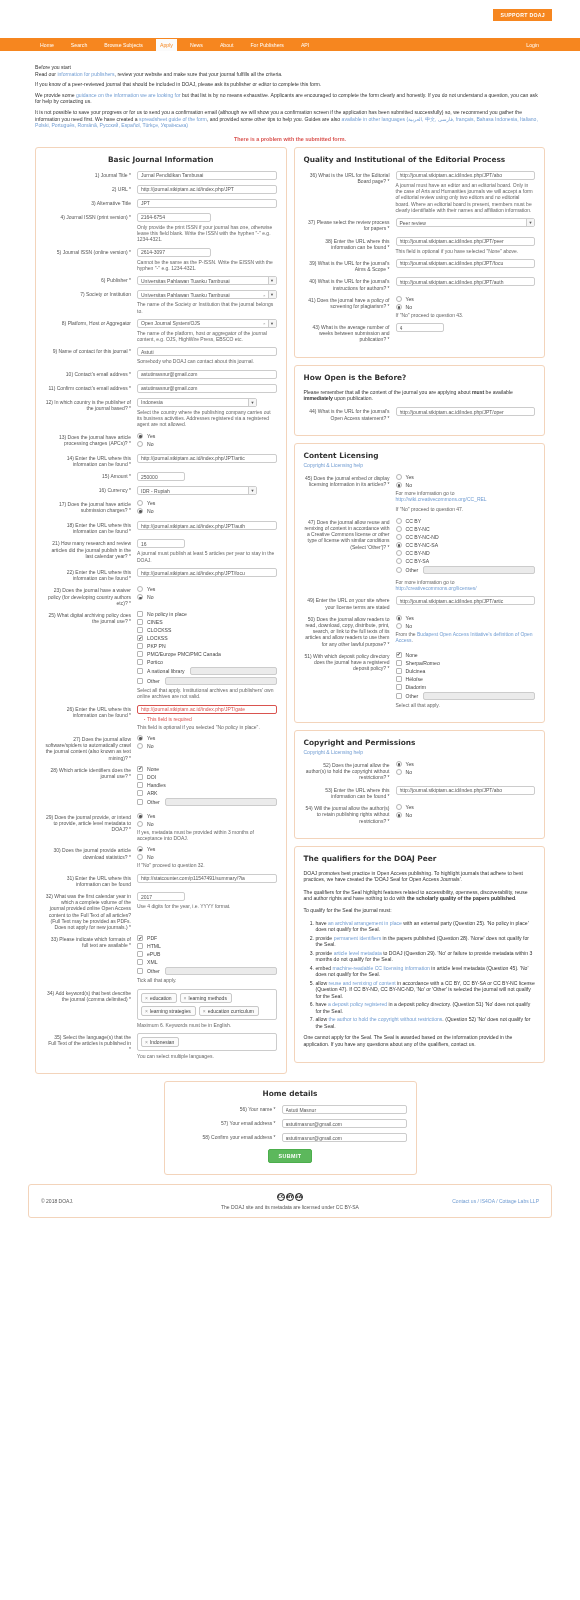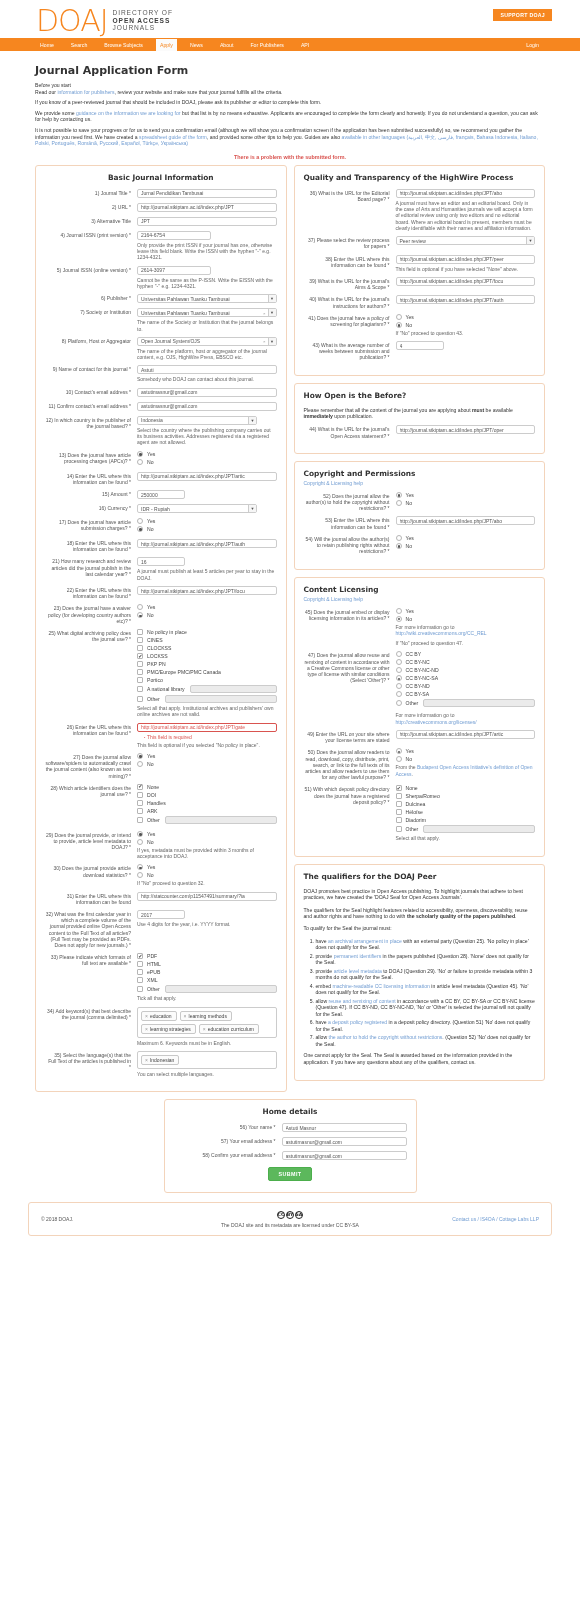--- a/index.html
+++ b/index.html
@@ -156,48 +156,39 @@
     border:1.1px solid #222; color:#222;
     font-size:4.6px; font-weight:bold; display:flex;
     align-items:center; justify-content:center;
     font-family:"DejaVu Sans", sans-serif;
   }
 </style>
 </head>
 <body>
 
 <div class="masthead">
-  <div class="logo-wrap">
-    <div class="logo-doaj">DOAJ</div>
-    <div class="logo-sub">
-      <div>DIRECTORY OF</div>
-      <div class="b">OPEN ACCESS</div>
-      <div>JOURNALS</div>
-    </div>
-  </div>
   <div class="support-btn">SUPPORT DOAJ</div>
 </div>
 
 <div class="navbar">
   <div class="nav-item">Home</div>
   <div class="nav-item">Search</div>
   <div class="nav-item">Browse Subjects</div>
   <div class="nav-item active">Apply</div>
   <div class="nav-item">News</div>
   <div class="nav-item">About</div>
   <div class="nav-item">For Publishers</div>
   <div class="nav-item">API</div>
   <div class="spacer"></div>
   <div class="nav-item">Login</div>
 </div>
 
 <div class="page">
 
   <div class="intro">
-    <h1 class="page-title">Journal Application Form</h1>
     <p>
       <span>Before you start</span><br>
       <span>Read our </span><a href="#">information for publishers</a><span>, review your website and make sure that your journal fulfills all the criteria.</span>
     </p>
     <p>If you know of a peer-reviewed journal that should be included in DOAJ, please ask its publisher or editor to complete this form.</p>
     <p>
       <span>We provide some </span><a href="#">guidance on the information we are looking for</a><span> but that list is by no means exhaustive. Applicants are encouraged to complete the form clearly and honestly. If you do not understand a question, you can ask for help by contacting us.</span>
     </p>
     <p>
       <span>It is not possible to save your progress or for us to send you a confirmation email (although we will show you a confirmation screen if the application has been submitted successfully) so, we recommend you gather the information you need first. We have created a </span><a href="#">spreadsheet guide of the form</a><span>, and provided some other tips to help you. Guides are also </span><a href="#">available in other languages</a><span style="color:#6f9bd1;"> (العربية, 中文, فارسی, français, Bahasa Indonesia, Italiano, Polski, Português, Română, Русский, Español, Türkçe, Українська)</span>
@@ -573,21 +564,21 @@
             <div class="hint">You can select multiple languages.</div>
           </div>
         </div>
 
       </div>
     </div>
 
     <div class="col">
 
       <div class="panel">
-        <div class="panel-title">Quality and Transparency of the HighWire Process</div>
+        <div class="panel-title">Quality and Institutional of the Editorial Process</div>
 
         <div class="fr">
           <div class="lab">36) What is the URL for the Editorial Board page? *</div>
           <div class="ctl">
             <input class="txt" value="http://journal.stkiptam.ac.id/index.php/JPT/abo" style="">
             <div class="hint">A journal must have an editor and an editorial board. Only in the case of Arts and Humanities journals we will accept a form of editorial review using only two editors and no editorial board. Where an editorial board is present, members must be clearly identifiable with their names and affiliation information.</div>
           </div>
         </div>
 
         <div class="fr">
@@ -644,58 +635,20 @@
         <div class="panel-note">
           <span>Please remember that all the content of the journal you are applying about </span><b>must</b><span> be available </span><b>immediately</b><span> upon publication.</span>
         </div>
         <div class="fr">
           <div class="lab">44) What is the URL for the journal's Open Access statement? *</div>
           <div class="ctl"><input class="txt" value="http://journal.stkiptam.ac.id/index.php/JPT/oper" style=""></div>
         </div>
       </div>
 
       <div class="panel">
-        <div class="panel-title">Copyright and Permissions</div>
-        <div class="panel-sublink"><a href="#">Copyright &amp; Licensing help</a></div>
-
-        <div class="fr">
-          <div class="lab">52) Does the journal allow the author(s) to hold the copyright without restrictions? *</div>
-          <div class="ctl">
-            <div class="opt">
-                <span class="mark radio on"></span>
-                <span>Yes</span>
-              </div>
-            <div class="opt">
-                <span class="mark radio"></span>
-                <span>No</span>
-              </div>
-          </div>
-        </div>
-
-        <div class="fr">
-          <div class="lab">53) Enter the URL where this information can be found *</div>
-          <div class="ctl"><input class="txt" value="http://journal.stkiptam.ac.id/index.php/JPT/abo" style=""></div>
-        </div>
-
-        <div class="fr">
-          <div class="lab">54) Will the journal allow the author(s) to retain publishing rights without restrictions? *</div>
-          <div class="ctl">
-            <div class="opt">
-                <span class="mark radio"></span>
-                <span>Yes</span>
-              </div>
-            <div class="opt">
-                <span class="mark radio on"></span>
-                <span>No</span>
-              </div>
-          </div>
-        </div>
-      </div>
-
-      <div class="panel">
         <div class="panel-title">Content Licensing</div>
         <div class="panel-sublink"><a href="#">Copyright &amp; Licensing help</a></div>
 
         <div class="fr">
           <div class="lab">45) Does the journal embed or display licensing information in its articles? *</div>
           <div class="ctl">
             <div class="opt">
                 <span class="mark radio"></span>
                 <span>Yes</span>
               </div>
@@ -794,20 +747,58 @@
             <div class="opt">
                 <span class="mark check"></span>
                 <span>Diadorim</span>
               </div>
             <div class="opt">
                 <span class="mark check"></span>
                 <span>Other</span>
                 <input class="inline grey" style="">
               </div>
             <div class="hint">Select all that apply.</div>
+          </div>
+        </div>
+      </div>
+
+      <div class="panel">
+        <div class="panel-title">Copyright and Permissions</div>
+        <div class="panel-sublink"><a href="#">Copyright &amp; Licensing help</a></div>
+
+        <div class="fr">
+          <div class="lab">52) Does the journal allow the author(s) to hold the copyright without restrictions? *</div>
+          <div class="ctl">
+            <div class="opt">
+                <span class="mark radio on"></span>
+                <span>Yes</span>
+              </div>
+            <div class="opt">
+                <span class="mark radio"></span>
+                <span>No</span>
+              </div>
+          </div>
+        </div>
+
+        <div class="fr">
+          <div class="lab">53) Enter the URL where this information can be found *</div>
+          <div class="ctl"><input class="txt" value="http://journal.stkiptam.ac.id/index.php/JPT/abo" style=""></div>
+        </div>
+
+        <div class="fr">
+          <div class="lab">54) Will the journal allow the author(s) to retain publishing rights without restrictions? *</div>
+          <div class="ctl">
+            <div class="opt">
+                <span class="mark radio"></span>
+                <span>Yes</span>
+              </div>
+            <div class="opt">
+                <span class="mark radio on"></span>
+                <span>No</span>
+              </div>
           </div>
         </div>
       </div>
 
       <div class="panel">
         <div class="panel-title">The qualifiers for the DOAJ Peer</div>
         <div class="panel-note">DOAJ promotes best practice in Open Access publishing. To highlight journals that adhere to best practices, we have created the 'DOAJ Seal for Open Access Journals'.</div>
         <div class="panel-note">
           <span>The qualifiers for the Seal highlight features related to accessibility, openness, discoverability, reuse and author rights and have nothing to do with </span><b>the scholarly quality of the papers published</b><span>.</span>
         </div>

